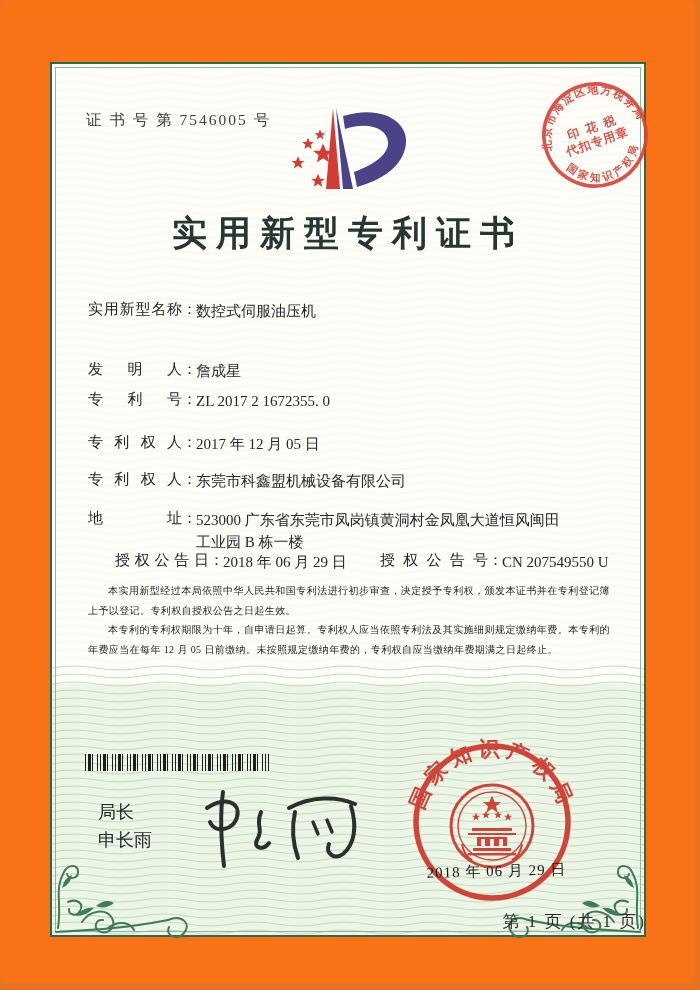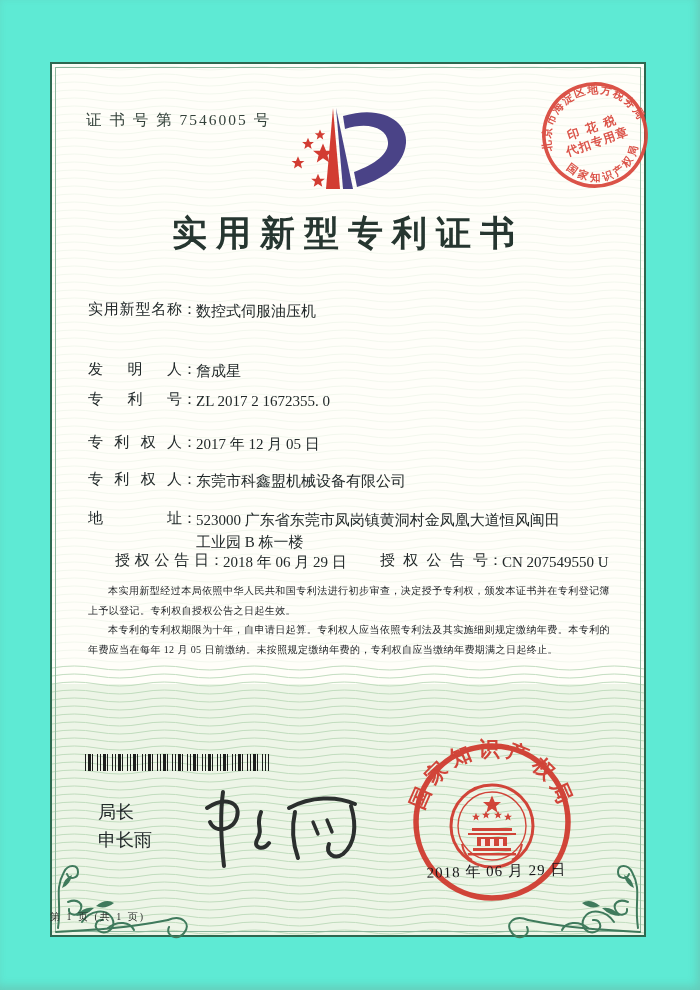--- a/index.html
+++ b/index.html
@@ -1,20 +1,20 @@
 <!DOCTYPE html>
 <html><head>
 <meta charset="utf-8">
 <style>
   * { margin:0; padding:0; box-sizing:border-box; }
   html,body { width:700px; height:990px; }
   body { background:#eceae4; font-family:"Liberation Serif", serif; }
   .page {
     position:relative; width:700px; height:990px;
-    background:#5eead4; overflow:hidden;
+    background:#f97316; overflow:hidden;
     box-shadow: inset -3px -4px 8px rgba(120,120,110,.25);
   }
   .frame-outer {
     position:absolute; left:50px; top:62px; width:596px; height:875px;
     border:2px solid #2d6850;
   }
   .frame-inner {
     position:absolute; left:3px; top:3px; right:3px; bottom:3px;
     border:1px solid #8cb79e;
   }
@@ -58,22 +58,22 @@
   .signblock { left:98px; top:798px; font-size:18px; color:#22292a; line-height:28px; }
   .autograph { left:185px; top:782px; }
   .seal { left:404px; top:734px; }
   .seal-date {
     left:414px; top:862px; width:165px; text-align:center;
     font-size:15px; color:#18181a; letter-spacing:1px; transform:rotate(-1.5deg);
   }
   .corner-stamp { left:536px; top:76px; transform:rotate(-19deg); opacity:.92; }
 
   .footer {
-    left:50px; top:910px; width:596px; text-align:left;
-    font-size:10px; color:#2b2f2c; letter-spacing:2px;
+    left:50px; top:910px; width:596px; text-align:right;
+    font-size:17px; color:#2b2f2c; letter-spacing:2px;
   }
   .ornament { pointer-events:none; }
 </style>
 </head>
 <body>
 
 <div class="page">
 
   <svg class="bg-svg" width="592" height="871">
     <defs>

